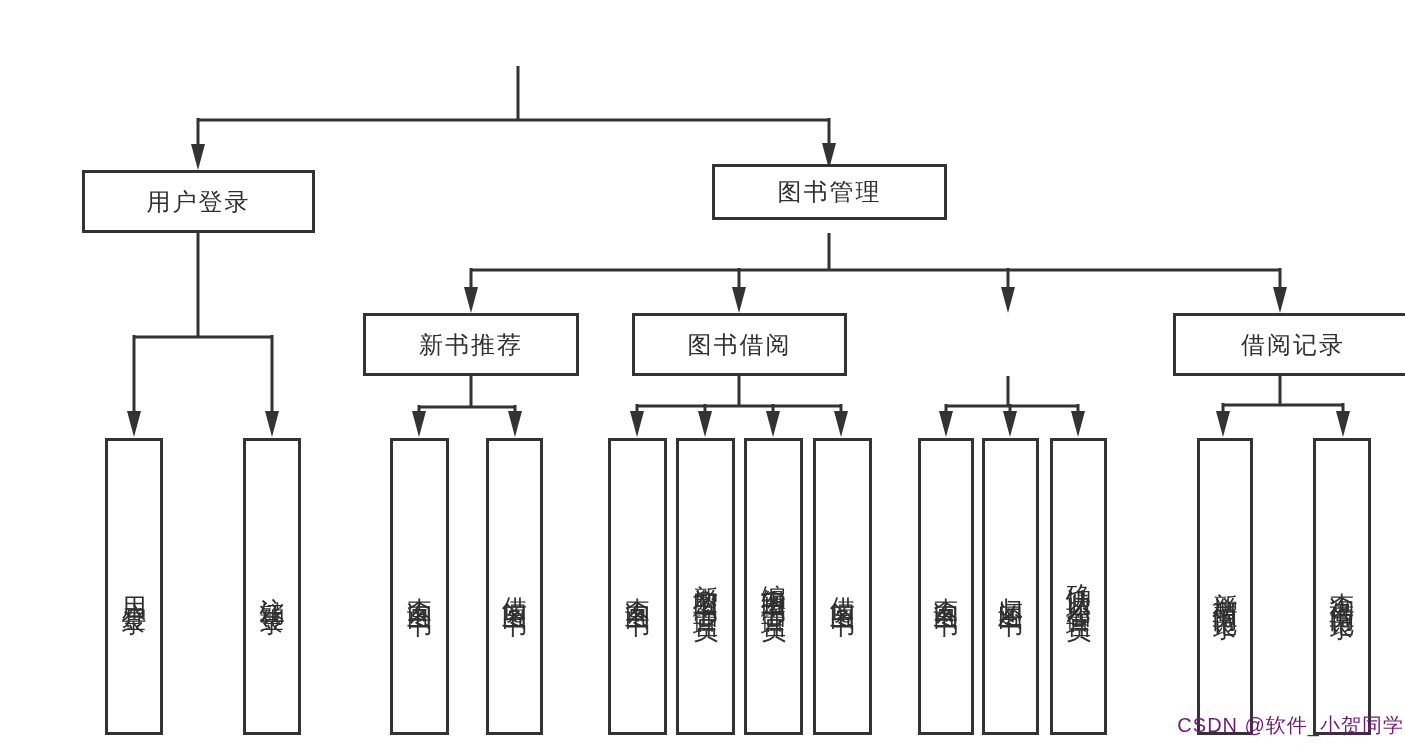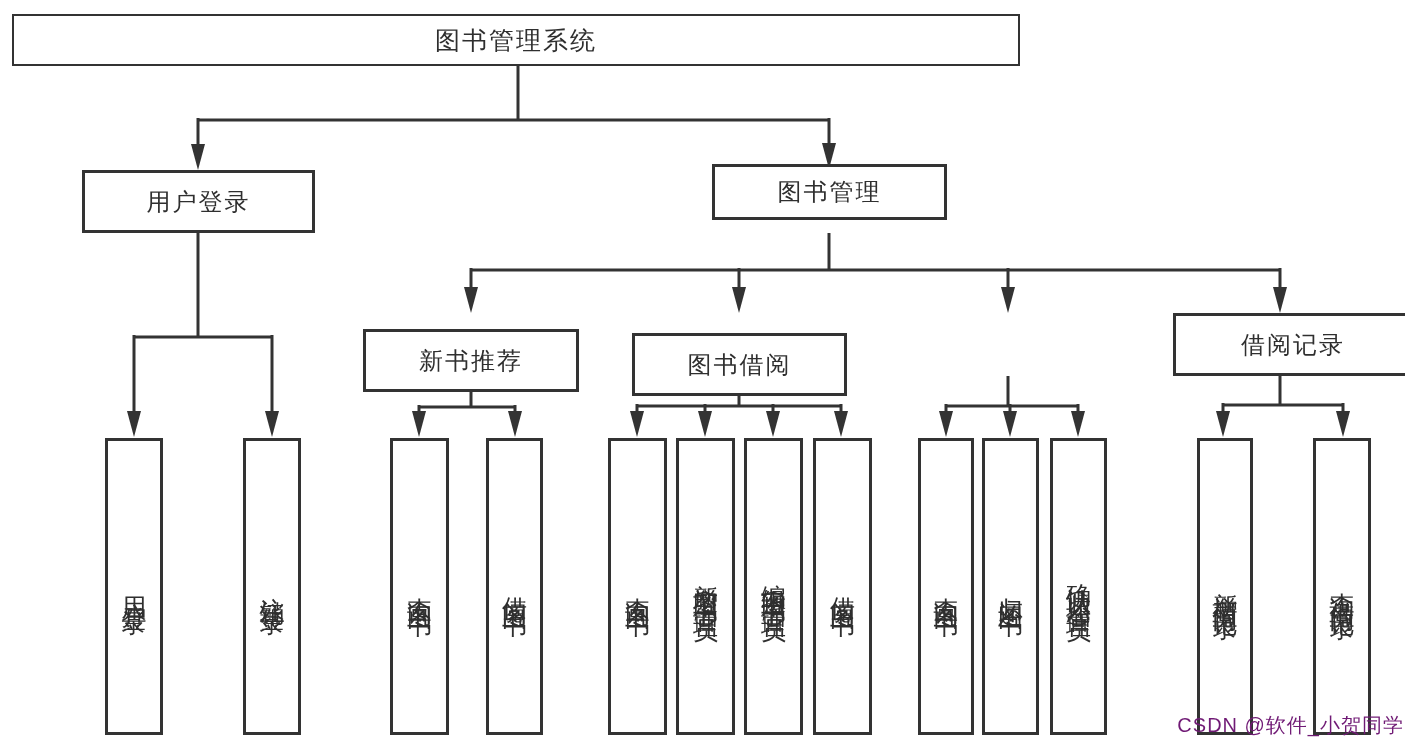--- a/index.html
+++ b/index.html
@@ -118,27 +118,26 @@
 
       <polygon points="939,411 953,411 946,437"></polygon>
       <polygon points="1003,411 1017,411 1010,437"></polygon>
       <polygon points="1071,411 1085,411 1078,437"></polygon>
 
       <polygon points="1216,411 1230,411 1223,437"></polygon>
       <polygon points="1336,411 1350,411 1343,437"></polygon>
     </g>
   </svg>
 
-  <div class="box hbox root" style="left:12px;top:14px;width:1008px;height:52px;">图书管理系统</div>
 
   <div class="box hbox" style="left:82px;top:170px;width:233px;height:63px;">用户登录</div>
   <div class="box hbox" style="left:712px;top:164px;width:235px;height:56px;">图书管理</div>
 
-  <div class="box hbox" style="left:363px;top:313px;width:216px;height:63px;margin-top:16px;">新书推荐</div>
-  <div class="box hbox" style="left:632px;top:313px;width:215px;height:63px;margin-top:20px;">图书借阅</div>
+  <div class="box hbox" style="left:363px;top:313px;width:216px;height:63px;">新书推荐</div>
+  <div class="box hbox" style="left:632px;top:313px;width:215px;height:63px;">图书借阅</div>
   <div class="box hbox" style="left:1173px;top:313px;width:240px;height:63px;">借阅记录</div>
 
   <div class="box vbox" style="left:105px;top:438px;width:58px;height:297px;">用户登录</div>
   <div class="box vbox" style="left:243px;top:438px;width:58px;height:297px;">注销登录</div>
 
   <div class="box vbox" style="left:390px;top:438px;width:59px;height:297px;">查询图书</div>
   <div class="box vbox" style="left:486px;top:438px;width:57px;height:297px;">借阅图书</div>
 
   <div class="box vbox" style="left:608px;top:438px;width:59px;height:297px;">查询图书</div>
   <div class="box vbox" style="left:676px;top:438px;width:59px;height:297px;">新增图书（管理员）</div>

